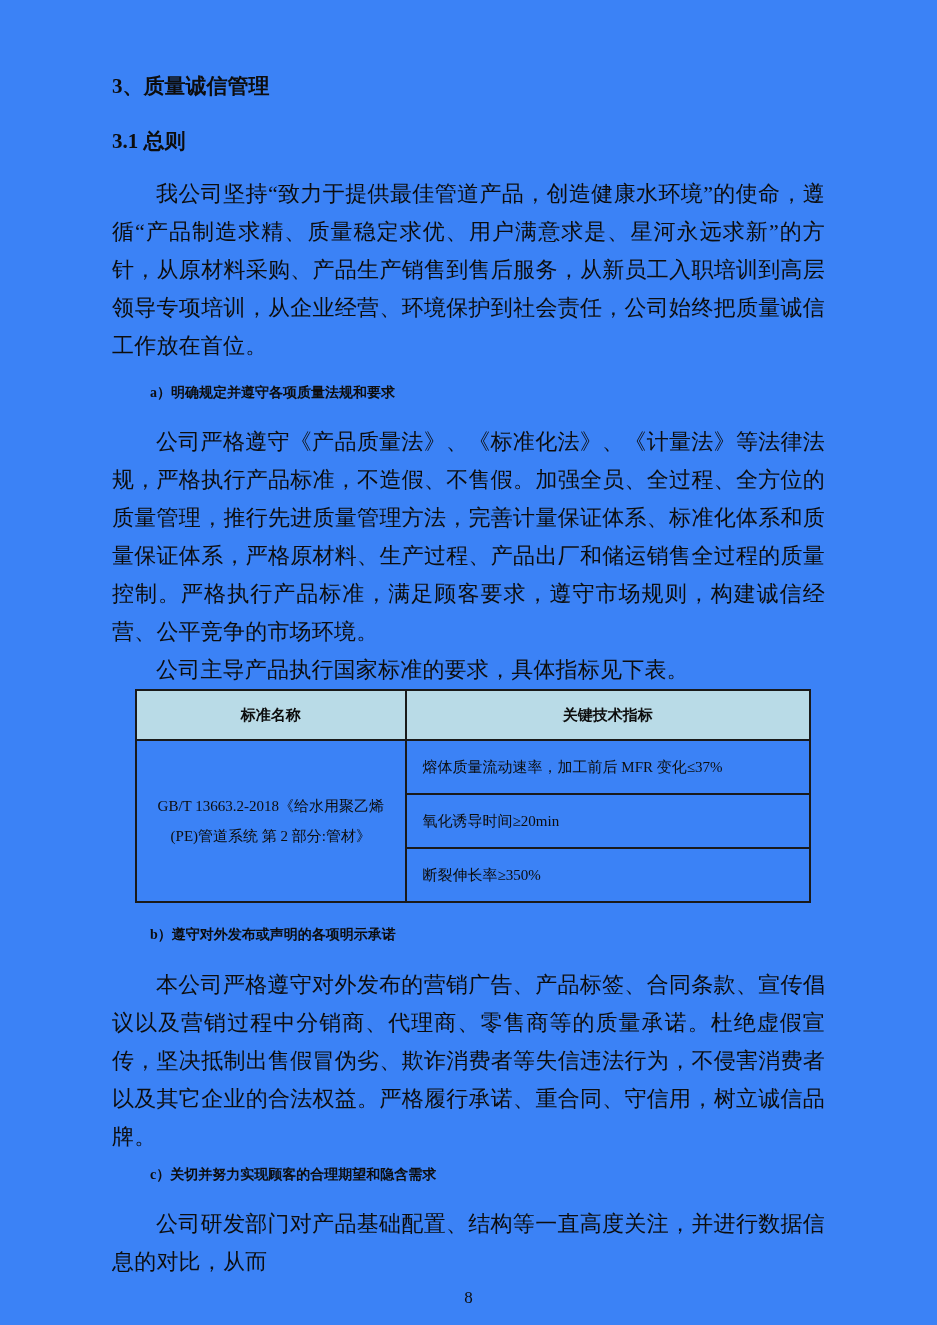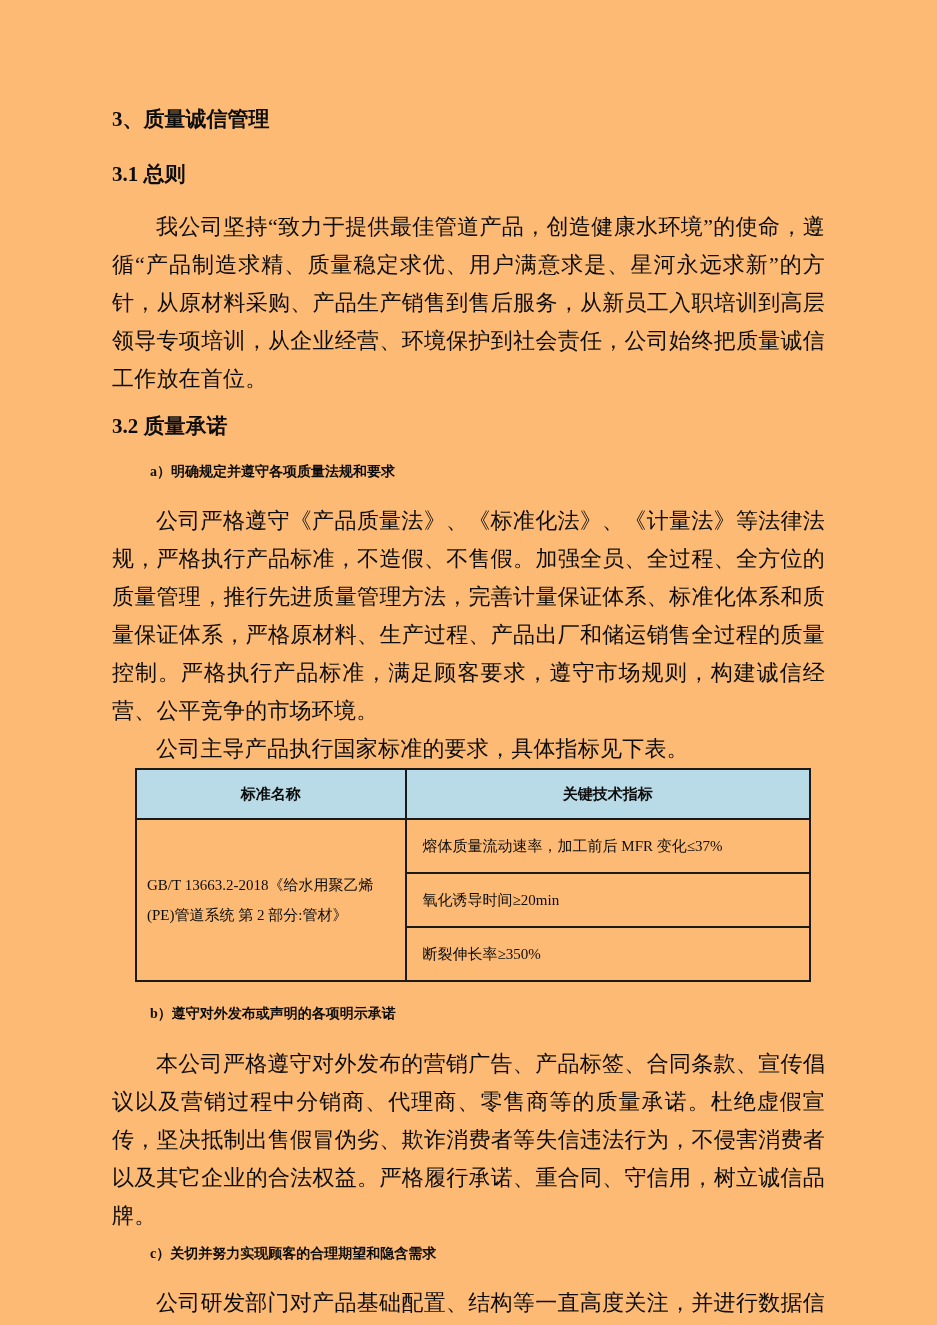--- a/index.html
+++ b/index.html
@@ -1,22 +1,22 @@
 <!DOCTYPE html>
 <html><head>
 <meta charset="utf-8">
 <style>
   html,body { margin:0; padding:0; background:#ffffff; }
   .page {
     position: relative;
     width: 937px;
     height: 1325px;
-    background: #fdba74;
+    background: #3b82f6;
     box-sizing: border-box;
-    padding: 106px 112px 0 112px;
+    padding: 73px 112px 0 112px;
     font-family: "Liberation Serif", serif;
     color: #0d0d0d;
     overflow: hidden;
   }
   .h-main {
     font-size: 21px;
     line-height: 26px;
     font-weight: bold;
     margin: 0 0 29px 0;
   }
@@ -67,21 +67,21 @@
     text-align: center;
     font-weight: bold;
     vertical-align: middle;
   }
   .std-table .col-name  { width: 40%; }
   .std-table .col-ind   { width: 60%; }
   .cell-name {
     padding: 4px 10px;
     line-height: 30px;
     vertical-align: middle;
-    text-align: left;
+    text-align: center;
   }
   .cell-ind {
     height: 40px;
     padding: 6px 8px 6px 16px;
     vertical-align: middle;
     text-align: left;
   }
   .page-num {
     text-align: center;
     font-size: 17px;
@@ -93,21 +93,20 @@
 <body>
 
 <div class="page">
 
   <h1 class="h-main">3、质量诚信管理</h1>
 
   <h2 class="h-sec">3.1 总则</h2>
 
   <p class="body-p p1">我公司坚持“致力于提供最佳管道产品，创造健康水环境”的使命，遵循“产品制造求精、质量稳定求优、用户满意求是、星河永远求新”的方针，从原材料采购、产品生产销售到售后服务，从新员工入职培训到高层领导专项培训，从企业经营、环境保护到社会责任，公司始终把质量诚信工作放在首位。</p>
 
-  <h2 class="h-sec h32">3.2 质量承诺</h2>
 
 
   <h3 class="h-sub ha">a）明确规定并遵守各项质量法规和要求</h3>
 
   <p class="body-p p3">公司严格遵守《产品质量法》、《标准化法》、《计量法》等法律法规，严格执行产品标准，不造假、不售假。加强全员、全过程、全方位的质量管理，推行先进质量管理方法，完善计量保证体系、标准化体系和质量保证体系，严格原材料、生产过程、产品出厂和储运销售全过程的质量控制。严格执行产品标准，满足顾客要求，遵守市场规则，构建诚信经营、公平竞争的市场环境。</p>
 
   <p class="body-p p4">公司主导产品执行国家标准的要求，具体指标见下表。</p>
 
   <table class="std-table">
     <colgroup>

